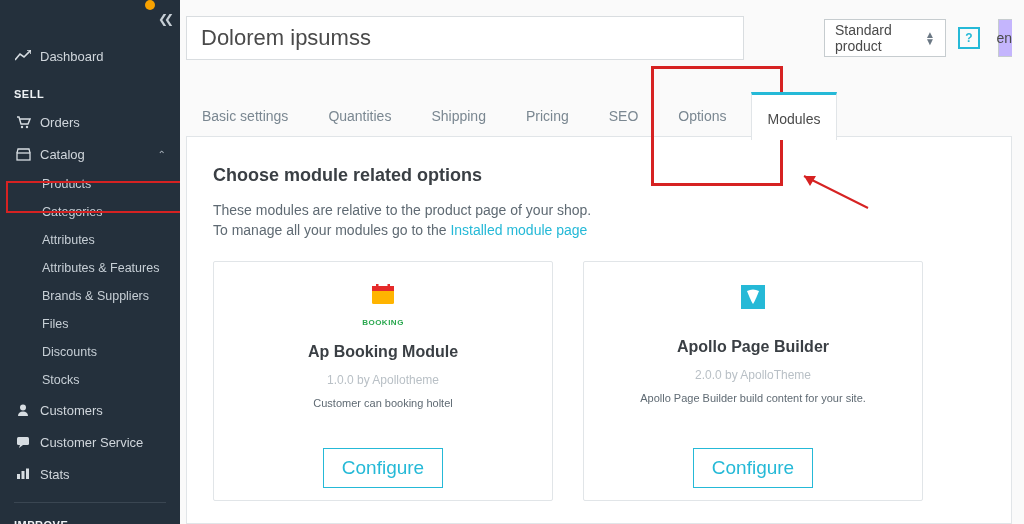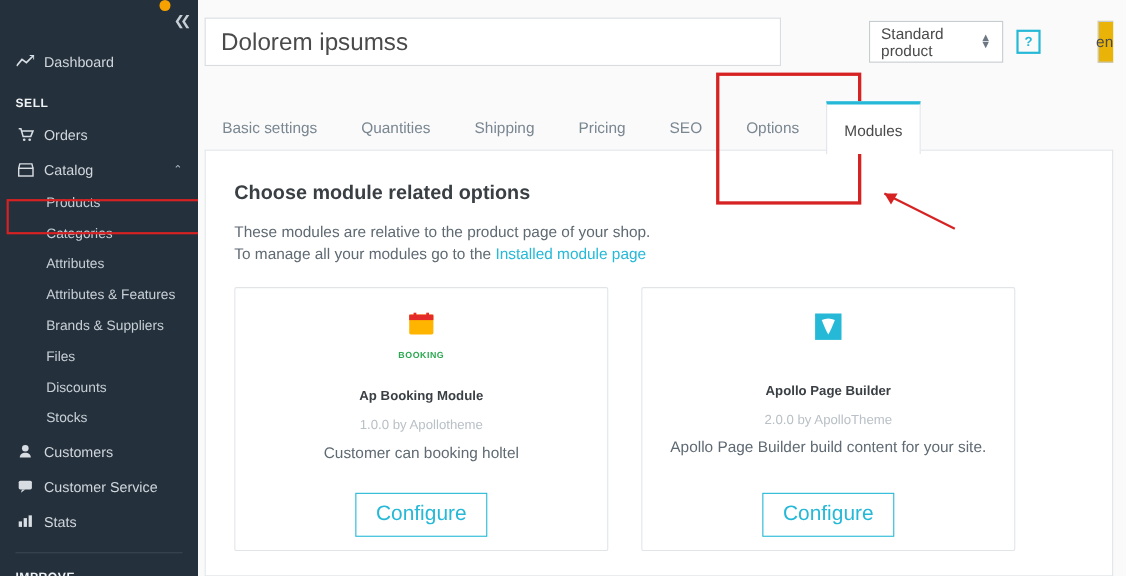--- a/index.html
+++ b/index.html
@@ -45,21 +45,21 @@
     width:122px; height:38px; border:1px solid #c6cccf; background:#fff;
     display:flex; align-items:center; justify-content:space-between; padding:0 10px;
     color:#4a4a4a; font-size:14px; cursor:pointer; margin-right:12px;margin-left:40px;
   }
   .sort-icn { font-size:10px; color:#6b7884; line-height:7px; }
   .help-btn {
     width:22px; height:22px; border:2px solid #25b9d7; color:#25b9d7;
     display:flex; align-items:center; justify-content:center; font-size:12px; font-weight:700;
     cursor:pointer; margin-right:18px;
   }
-  .lang-cut { width:14px; height:38px; border:1px solid #c6cccf; border-right:none; background:#eab308; display:flex; align-items:center; justify-content:flex-end; color:#4a4a4a; font-size:14px;margin-left:34px;}
+  .lang-cut { width:14px; height:38px; border:1px solid #c6cccf; border-right:none; background:#c4b5fd; display:flex; align-items:center; justify-content:flex-end; color:#4a4a4a; font-size:14px;}
 
   
   .tabs { position:absolute; left:6px; top:90px; right:0; height:50px; display:flex; align-items:flex-end; }
   .tab { padding:16px 16px; font-size:14px; color:#7a8791; cursor:pointer; }
   .tab + .tab { margin-left:8px; }
   .tab.active {
     background:#fff; border:1px solid #e1e5e8; border-bottom:none; border-top:3px solid #25b9d7;
     color:#4a4a4a; position:relative; z-index:3; height:48px; display:flex; align-items:flex-start;
   }
 
@@ -72,23 +72,23 @@
   .panel p  { font-size:14px; color:#5f6a73; line-height:1.45; }
   .panel a.link { color:#25b9d7; text-decoration:none; }
 
   .cards { display:flex; gap:30px; margin-top:20px; }
   .card {
     width:340px; height:240px; border:1px solid #e1e5e8; border-radius:2px;
     display:flex; flex-direction:column; align-items:center; padding:18px 18px 12px 18px;
   }
   .card .mod-icon { width:34px; height:34px; display:flex; align-items:center; justify-content:center; margin-bottom:8px;}
   .booking-badge{ font-size:8px; font-weight:700; color:#2aa84f; letter-spacing:.5px; margin-top:-4px;}
-  .card h3 { font-size:12px; font-weight:700; color:#3a3f44; margin-top:26px; }
+  .card h3 { font-size:16px; font-weight:700; color:#3a3f44; margin-top:16px; }
   .card .byline { font-size:12px; color:#b9c0c6; margin-top:12px; }
-  .card .desc   { font-size:14px; color:#5f6a73; margin-top:10px; text-align:center;}
+  .card .desc   { font-size:11px; color:#5f6a73; margin-top:10px; text-align:center;}
   .card .spacer { flex:1; }
   .cfg-btn {
     border:1px solid #25b9d7; color:#25b9d7; background:#fff;
     padding:8px 18px; font-size:19px; cursor:pointer;
   }
 
   
   .anno-box {
     position:absolute; border:3px solid #d62222; pointer-events:none;
   }

